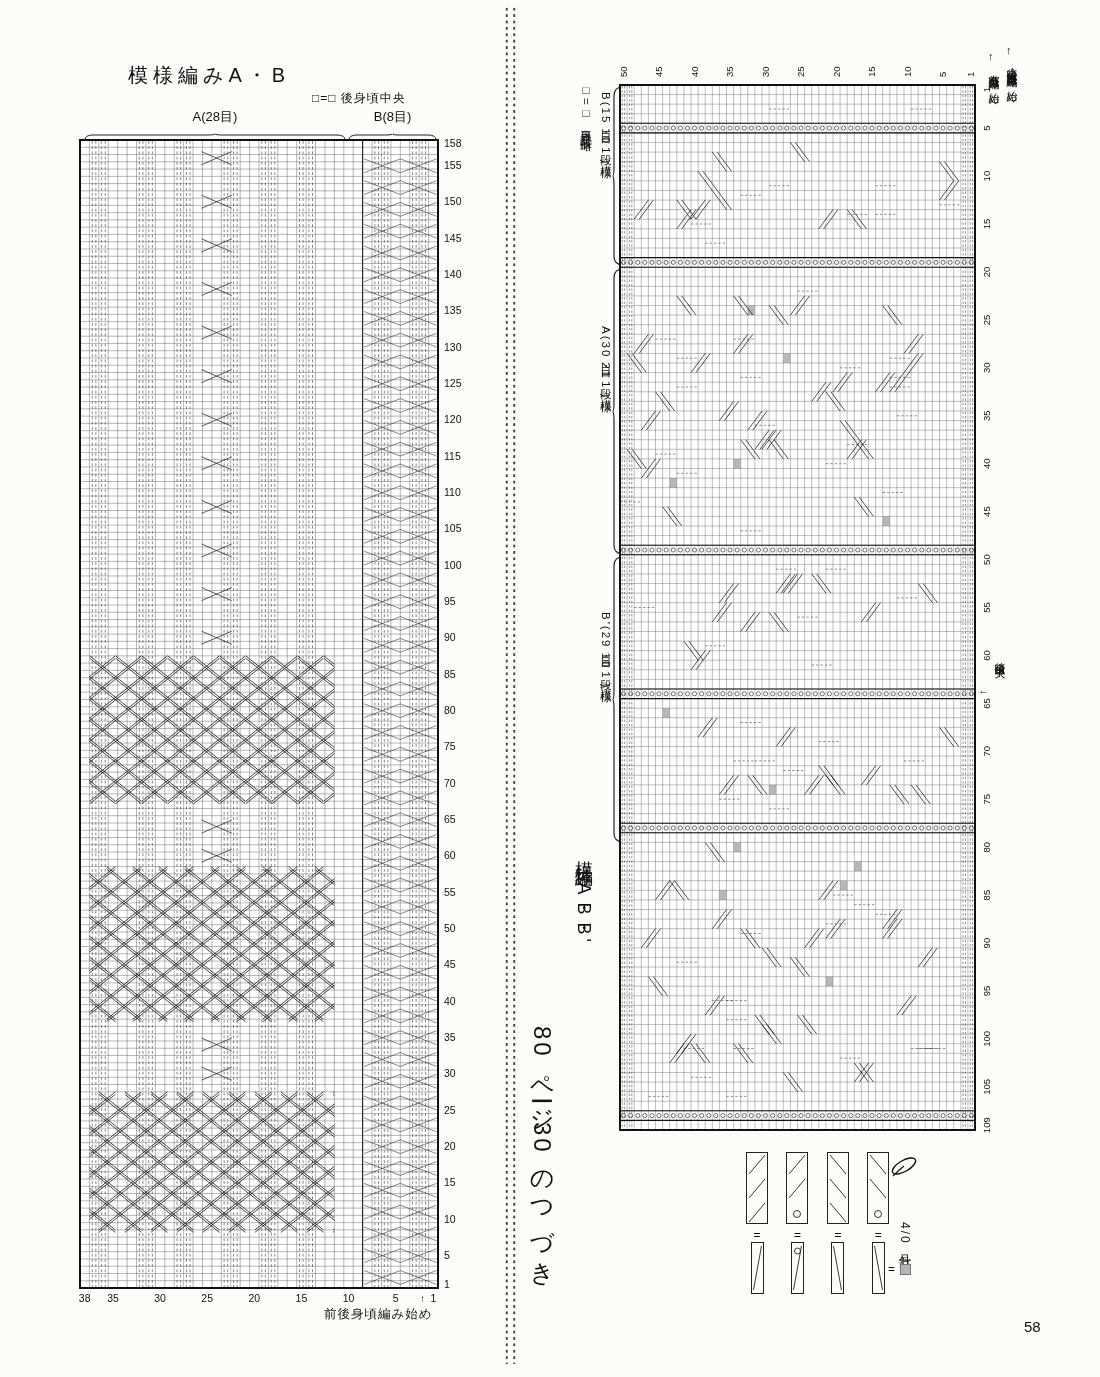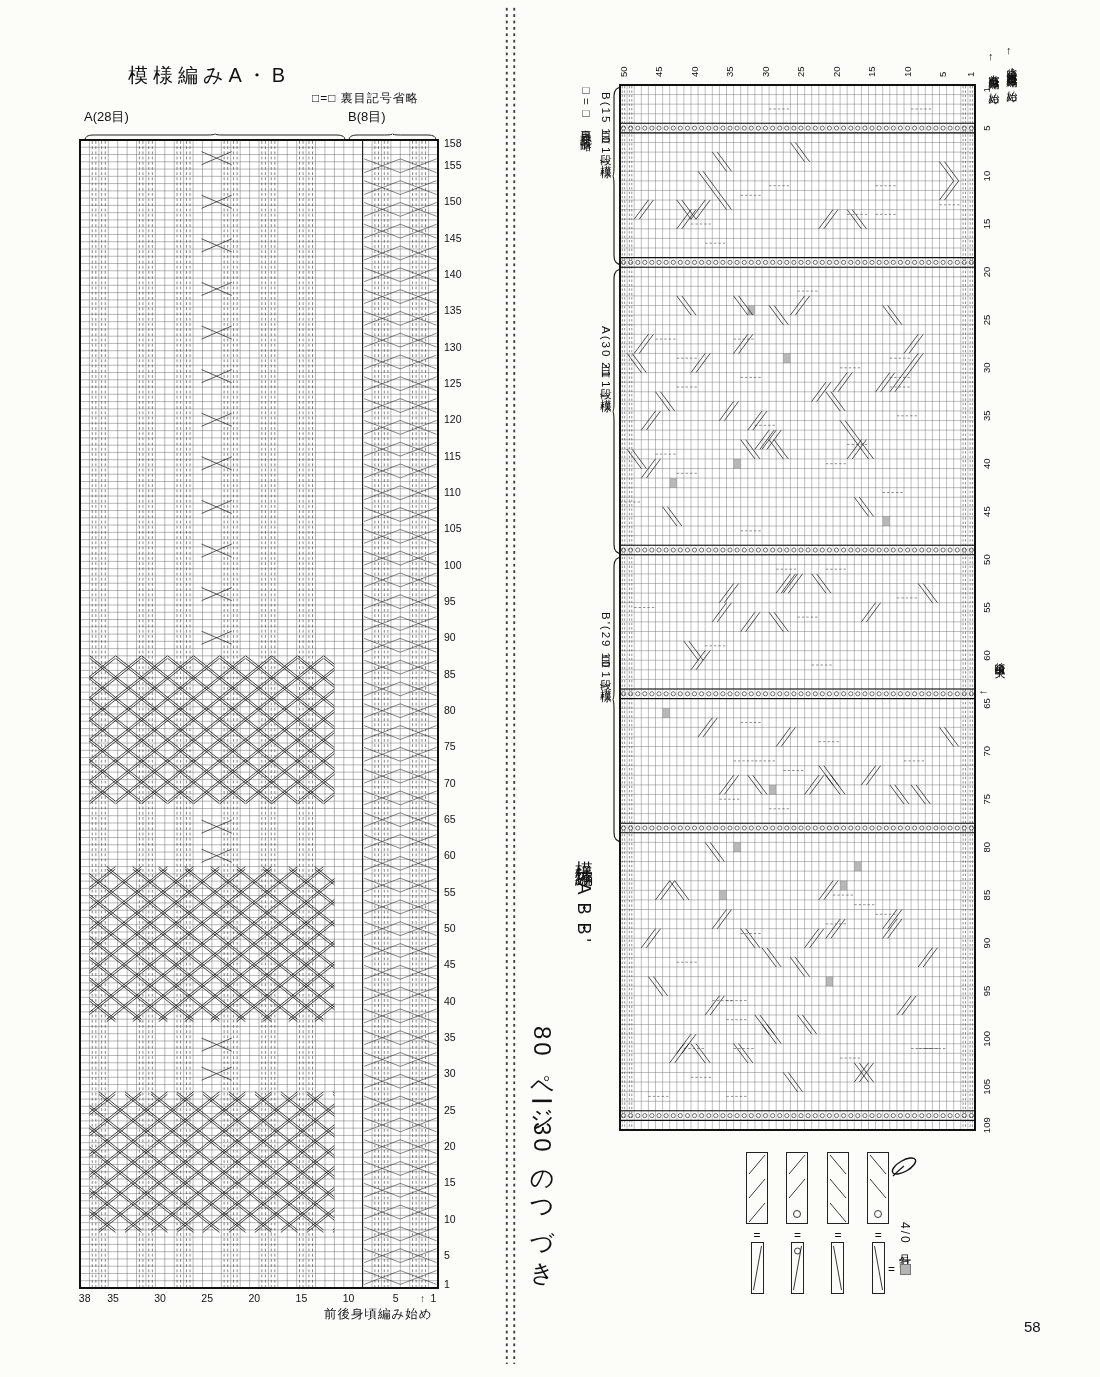--- a/index.html
+++ b/index.html
@@ -5,21 +5,21 @@
   *{margin:0;padding:0;box-sizing:border-box}
   body{background:#d9d9d5;font-family:"Liberation Sans","DejaVu Sans",sans-serif;color:#111}
   #page{position:relative;width:1100px;height:1377px;background:#fcfcf9;overflow:hidden}
   .abs{position:absolute}
   .vtext{position:absolute;writing-mode:vertical-rl;text-orientation:mixed;letter-spacing:2px;white-space:nowrap}
   #divider{position:absolute;left:503px;top:6px;width:15px;height:1358px;
     background-image:radial-gradient(circle,#3c3c3c 1.05px,rgba(0,0,0,0) 1.35px);
     background-size:7.5px 6.4px}
   .lc-title{left:128px;top:62px;font-size:20px;letter-spacing:5px}
   .lc-note{left:312px;top:90px;font-size:12px;letter-spacing:1px}
-  .lc-label{top:108px;font-size:13px;}
+  .lc-label{top:108px;font-size:13px;text-align:center}
   .hbrace{height:8px}
   .vbrace{width:12px}
   .lc-start{left:324px;top:1306px;font-size:12.5px;letter-spacing:1px}
   .rc-purl{left:578px;top:84px;font-size:11.5px}
   .rc-sec{left:598px;font-size:11.5px}
   .rc-title{left:572px;top:846px;font-size:18px;letter-spacing:4px}
   .rc-cont{left:526px;top:1026px;font-size:24px;letter-spacing:3px}
   .rc-side{font-size:11px;letter-spacing:1px}
   .rc-arrow{font-size:11px}
   #legend{left:744px;top:1152px}
@@ -31,21 +31,21 @@
   #page-num{left:1024px;top:1318px;font-size:15px}
 </style>
 </head>
 <body>
 
 <div id="page">
 
   <div id="divider"></div>
 
   <div class="abs lc-title">模様編みA・B</div>
-  <div class="abs lc-note">□=□ 裏目記号省略</div>
+  <div class="abs lc-note">□=□ 後身頃中央</div>
 
   <div class="abs lc-label" style="left:84px;width:262px">A(28目)</div>
   <div class="abs hbrace" style="left:84px;top:127px;width:262px"><svg width="262" height="8">
         <path d="M1,7 Q1,2 9,2 L123,2 Q131,2 131,0.8 Q131,2 139,2 L253,2 Q261,2 261,7" fill="none" stroke="#222" stroke-width="1"></path>
       </svg></div>
   <div class="abs lc-label" style="left:348px;width:89px">B(8目)</div>
   <div class="abs hbrace" style="left:348px;top:127px;width:89px"><svg width="89" height="8">
         <path d="M1,7 Q1,2 9,2 L36.5,2 Q44.5,2 44.5,0.8 Q44.5,2 52.5,2 L80,2 Q88,2 88,7" fill="none" stroke="#222" stroke-width="1"></path>
       </svg></div>
 

